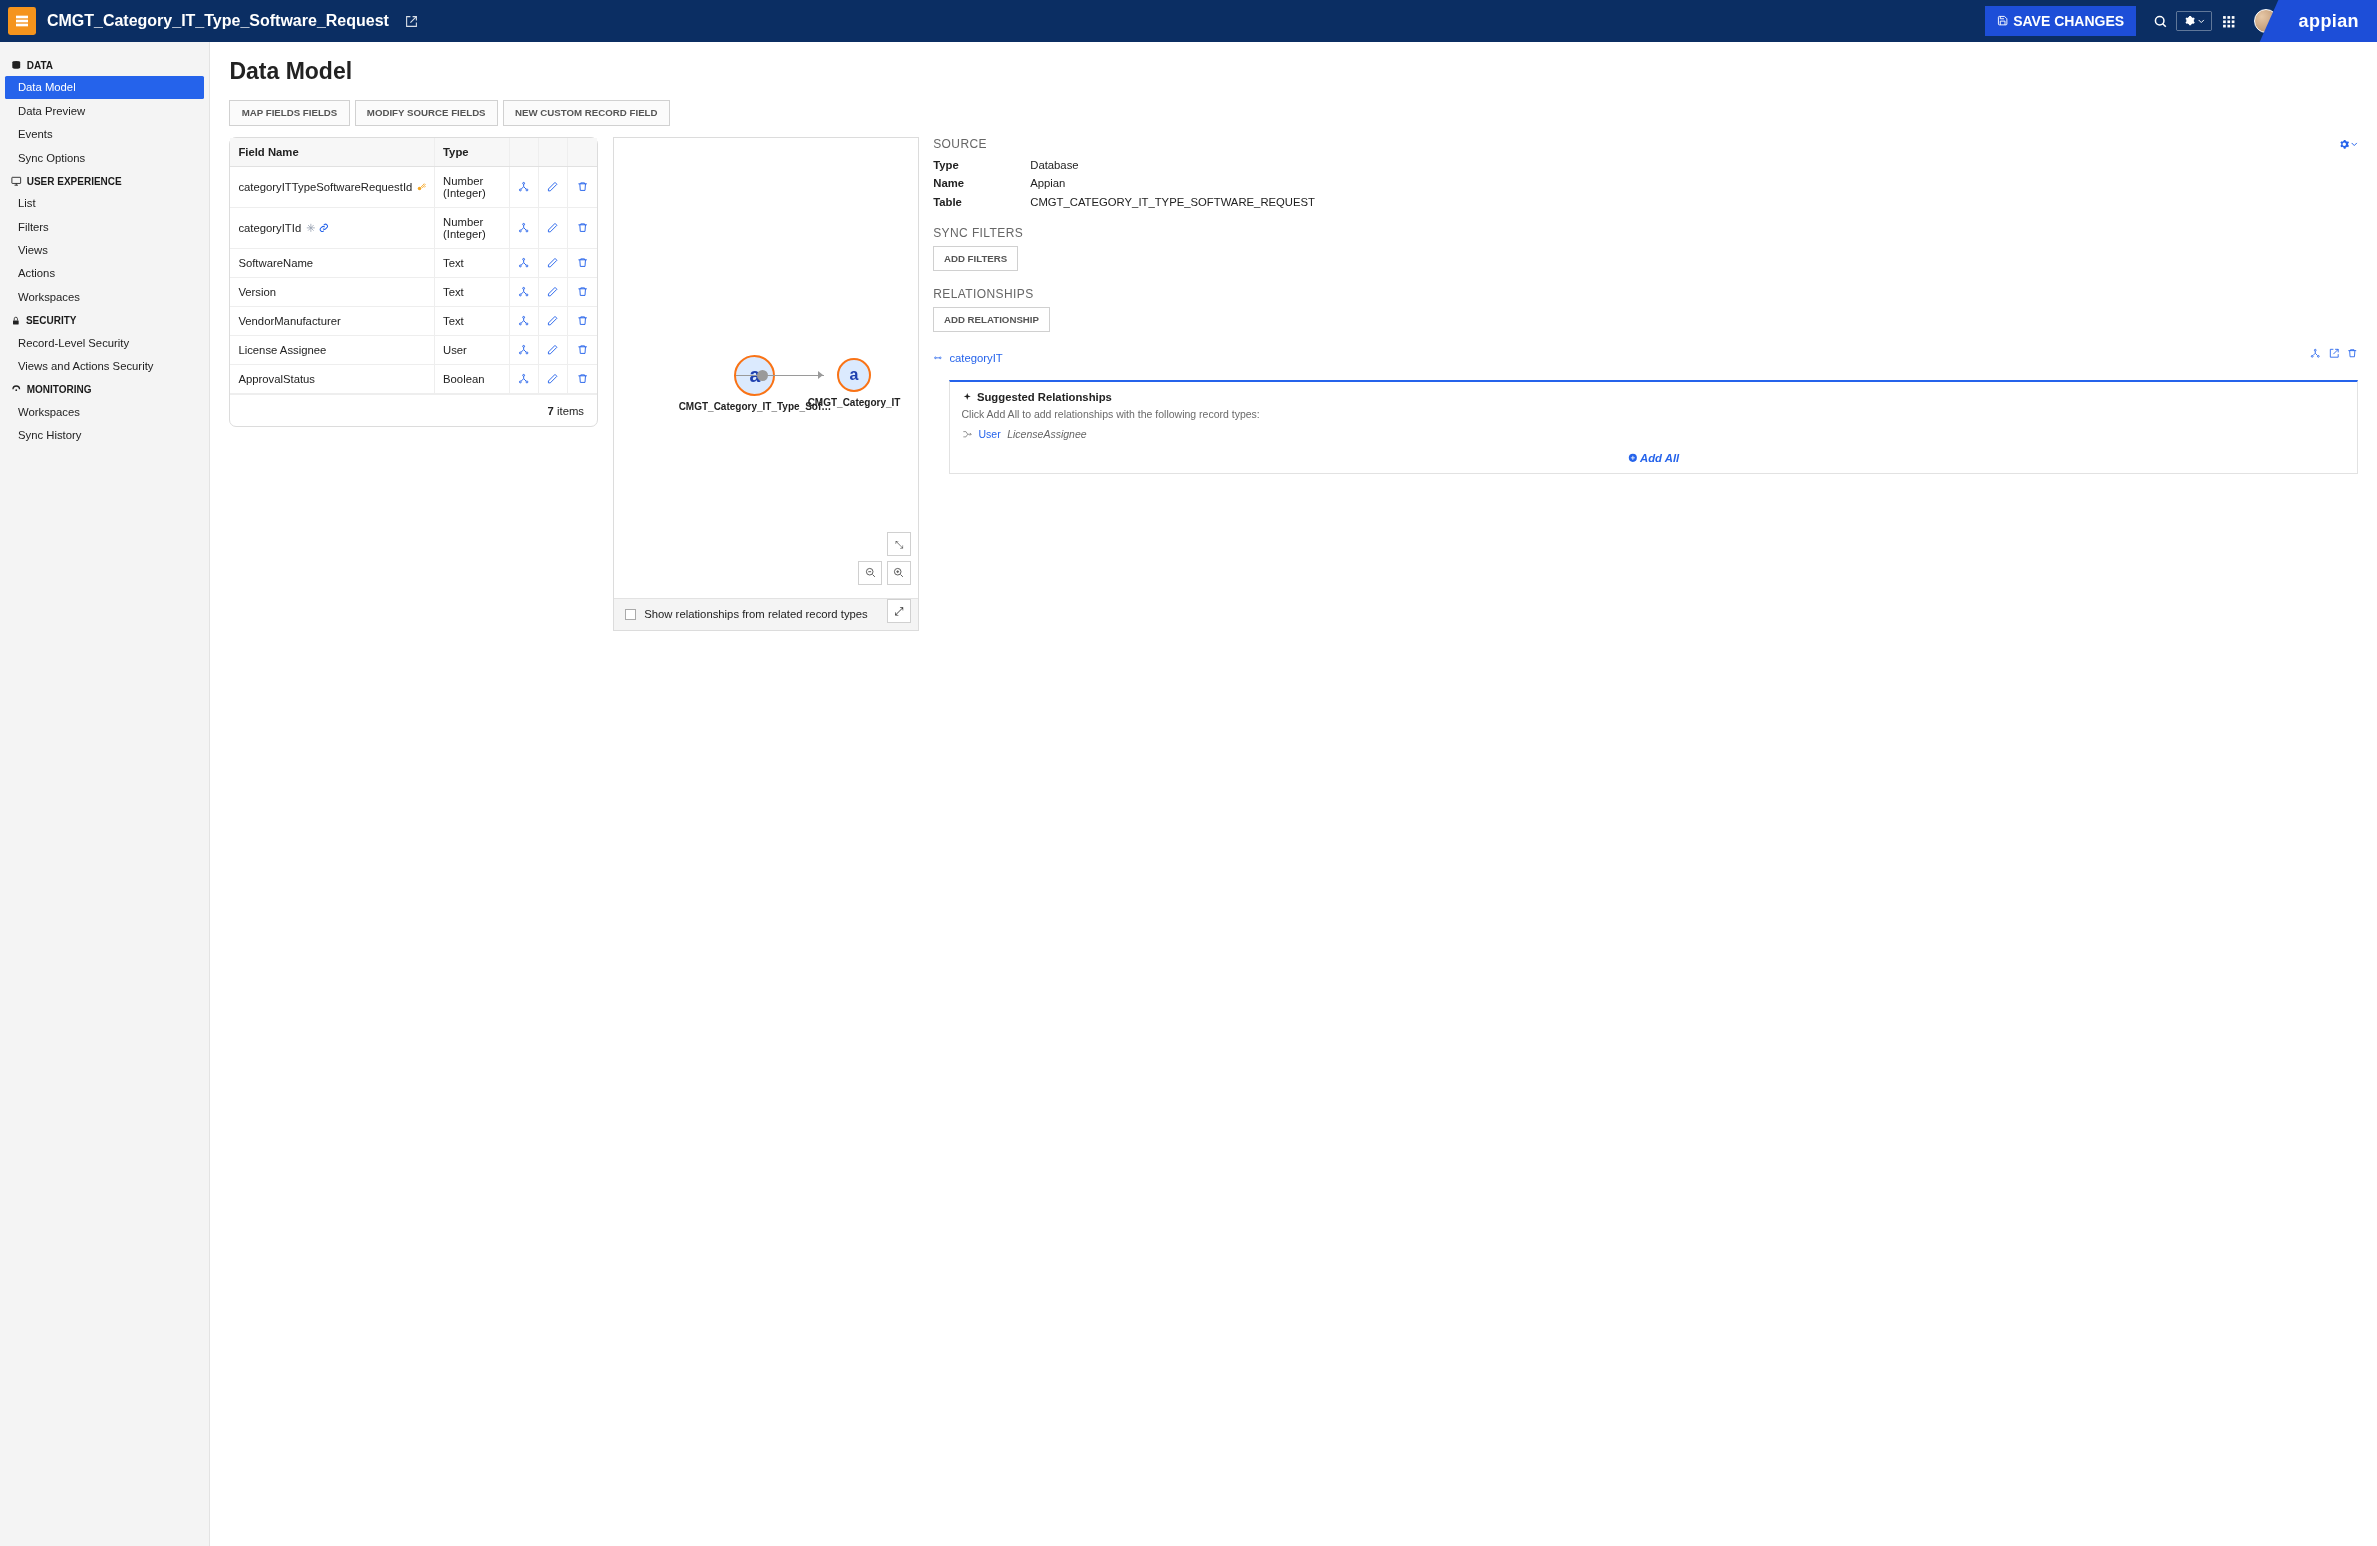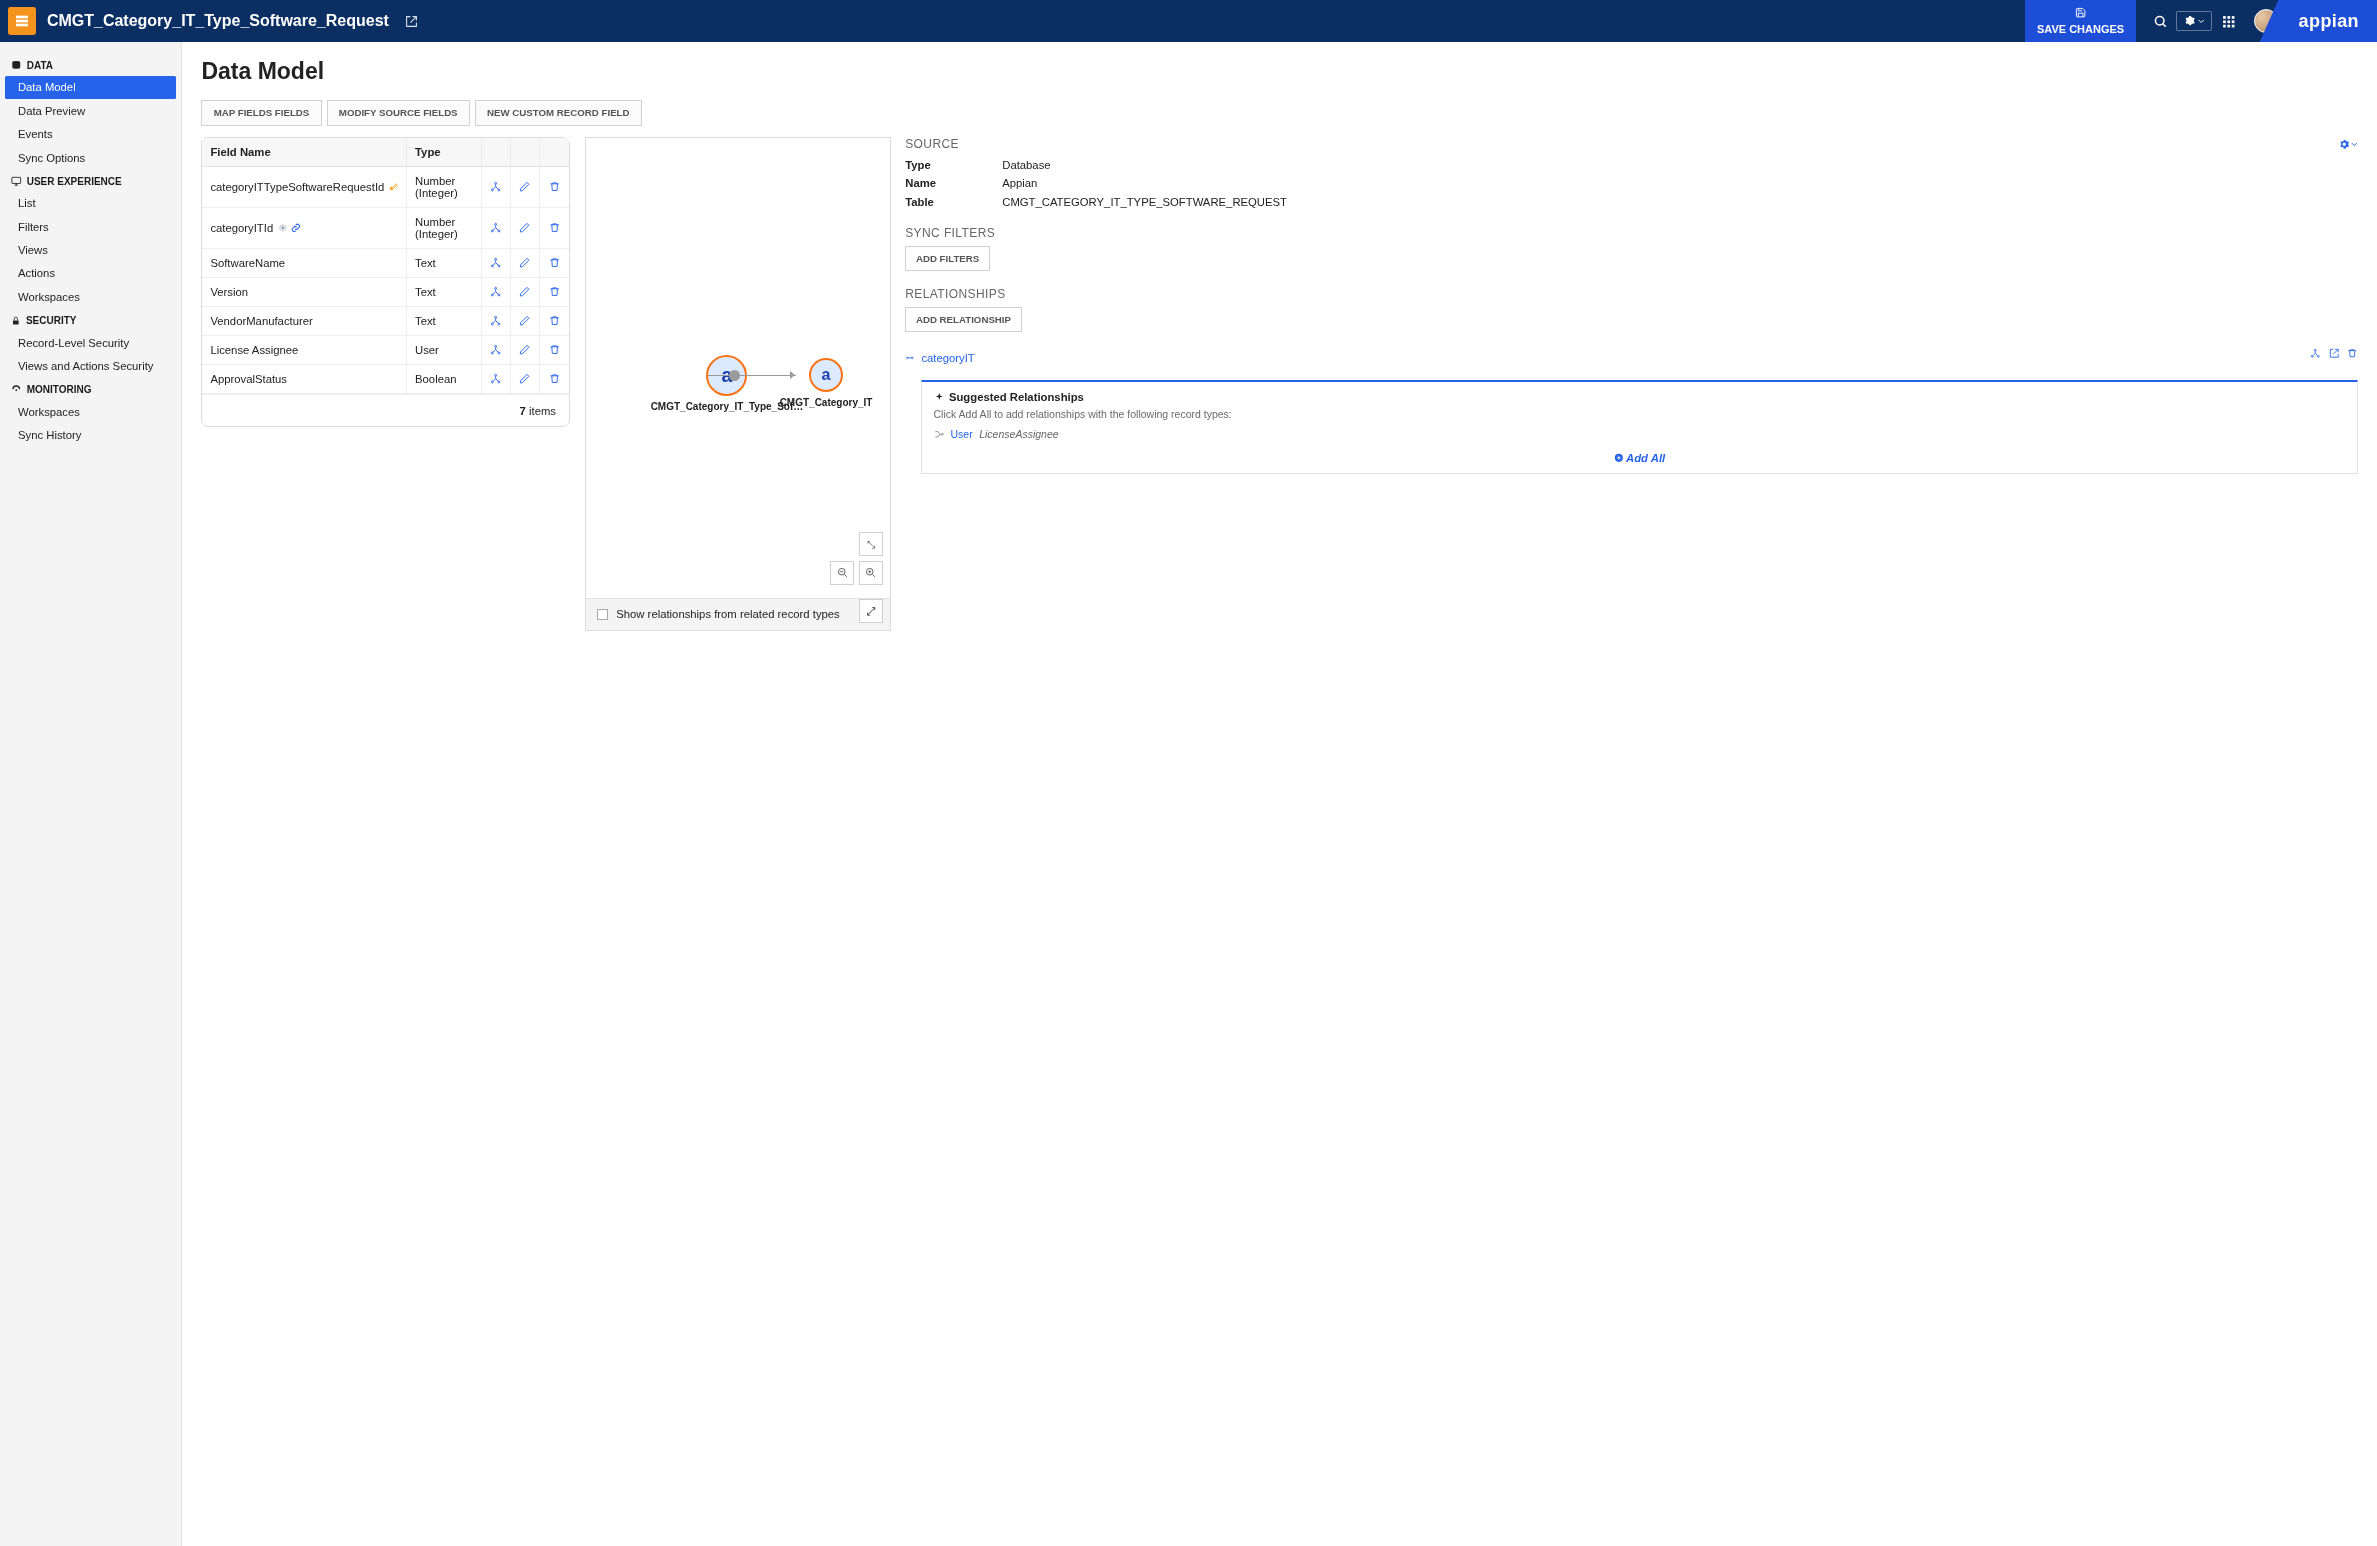--- a/index.html
+++ b/index.html
@@ -4,30 +4,30 @@
 <style>
 * { box-sizing: border-box; margin: 0; padding: 0; }
 body { font-family: -apple-system, BlinkMacSystemFont, "Segoe UI", Arial, sans-serif; font-size: 11.3px; color: #222; background: #fff; }
 .topbar { background: #0b2e63; height: 42px; display: flex; align-items: center; padding: 0 0 0 0; color: #fff; }
 .topbar-left { display: flex; align-items: center; gap: 11.3px; padding-left: 8px; }
 .app-icon { width: 27.6px; height: 27.6px; background: #f5941d; border-radius: 2.4px; display: flex; align-items: center; justify-content: center; }
 .app-icon svg { fill: #fff; }
 .page-title { font-size: 16px; font-weight: 600; }
 .ext-icon { margin-left: 4.9px; opacity: .85; cursor:pointer; }
 .topbar-right { margin-left: auto; display: flex; align-items: center; gap: 3.2px; padding-right: 0; }
-.save-btn { background: #1d4ed8; color: #fff; border: 0.8px solid #1d4ed8; padding: 5.7px 11.3px; font-weight: 700; font-size: 11px; display: flex; align-items: center; gap: 4.9px; cursor:pointer; margin-right:4.9px;flex-direction:column; }
+.save-btn { background: #1d4ed8; color: #fff; border: 0.8px solid #1d4ed8; padding: 5.7px 11.3px; font-weight: 700; font-size: 14px; display: flex; align-items: center; gap: 4.9px; cursor:pointer; margin-right:4.9px; }
 .topbar-iconbtn { width: 31px; height: 31px; display: flex; align-items: center; justify-content: center; cursor: pointer; color:#fff; }
 .gear-box { border: 0.8px solid rgba(255,255,255,.35); border-radius: 1.6px; padding: 3.2px 6.5px; display:flex; align-items:center; gap:3.2px; }
 .avatar { width: 24px; height: 24px; border-radius: 50%; background: radial-gradient(circle at 30% 30%, #e7c8a7, #b18660); margin: 0 6.5px; border:1.6px solid #fff; }
 .brand-slant { position: relative; height: 42px; display:flex; align-items:center; }
 .brand-slant::before { content:""; position:absolute; left:-18px; top:0; bottom:0; width:27.6px; background:#1d4ed8; transform: skewX(-24deg); }
 .brand-slant-inner { background:#1d4ed8; height:42px; display:flex; align-items:center; padding:0 18px 0 11.3px; position:relative; }
 .brand-text { font-family: Arial, sans-serif; font-weight:800; font-size:18px; letter-spacing:0.4px; }
 .layout { display: flex; height: calc(100vh - 42px); }
-.sidebar { width: 182px; background: #f4f4f4; border-right: 0.8px solid #e3e3e3; padding-top: 11.3px; }
+.sidebar { width: 210px; background: #f4f4f4; border-right: 0.8px solid #e3e3e3; padding-top: 11.3px; }
 .nav-header { font-weight: 700; font-size: 10px; text-transform: uppercase; padding: 6.5px 11.3px 4.9px; display:flex; align-items:center; gap:4.9px; color:#1a1a1a; }
 .nav-item { padding: 5.7px 18px; cursor: pointer; font-size: 11.3px; }
 .nav-item.active { background: #2563eb; color: #fff; border-radius: 1.6px; margin: 0 4.9px; padding-left:13px; }
 .main { flex: 1; padding: 16px 19.4px; overflow:auto; }
 h1.dm-title { font-size: 23px; font-weight: 800; margin-bottom: 14.6px; }
 .action-tabs { display:flex; gap:4.9px; margin-bottom:11.3px; }
 .action-tab { border:0.8px solid #d1d1d1; padding:6.5px 11.3px; font-size:9.7px; font-weight:700; color:#555; background:#fbfbfb; cursor:pointer; }
 .content-row { display:flex; gap:14.6px; align-items:flex-start; }
 .fields-table { border:0.8px solid #dcdcdc; border-radius:7px; flex:0 0 321px; }
 .ft-head, .ft-row { display:grid; grid-template-columns: 1fr 75px 29px 29px 29px; }

